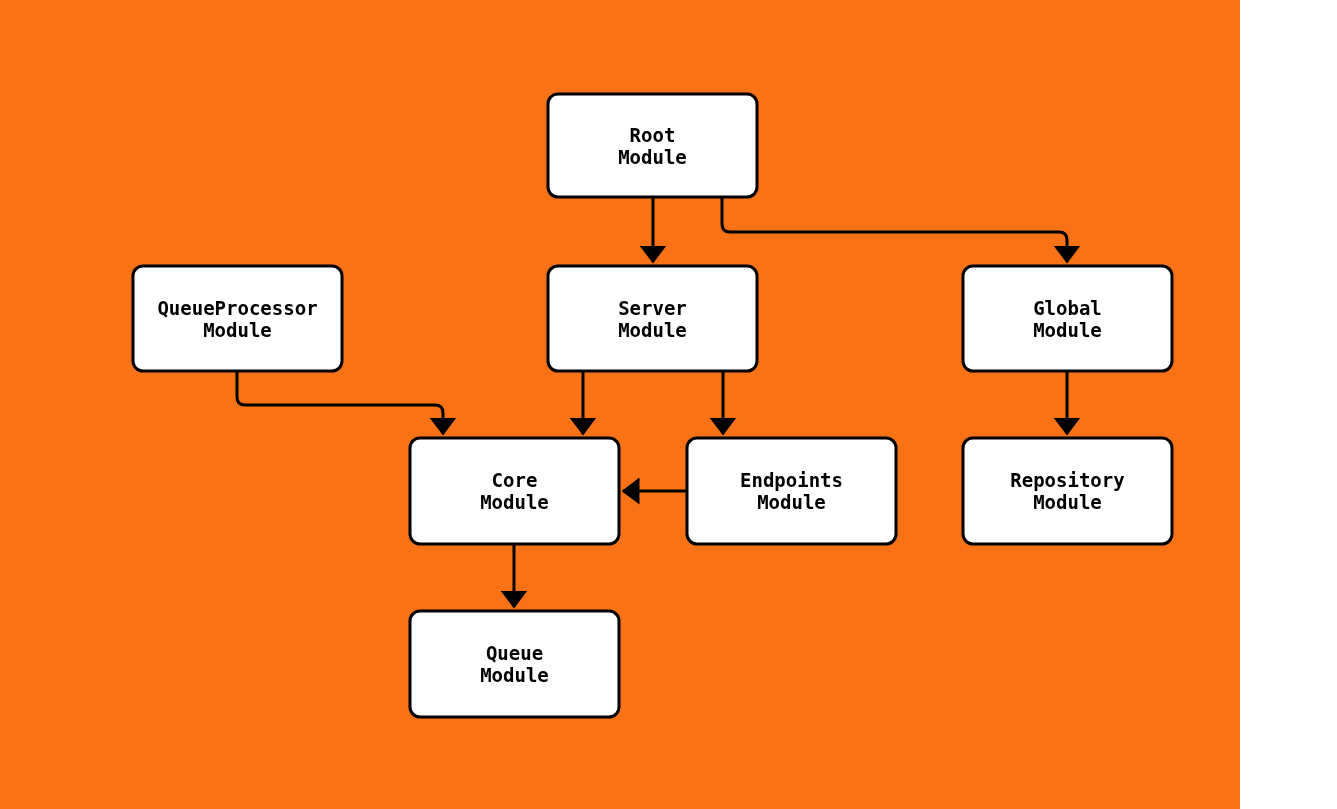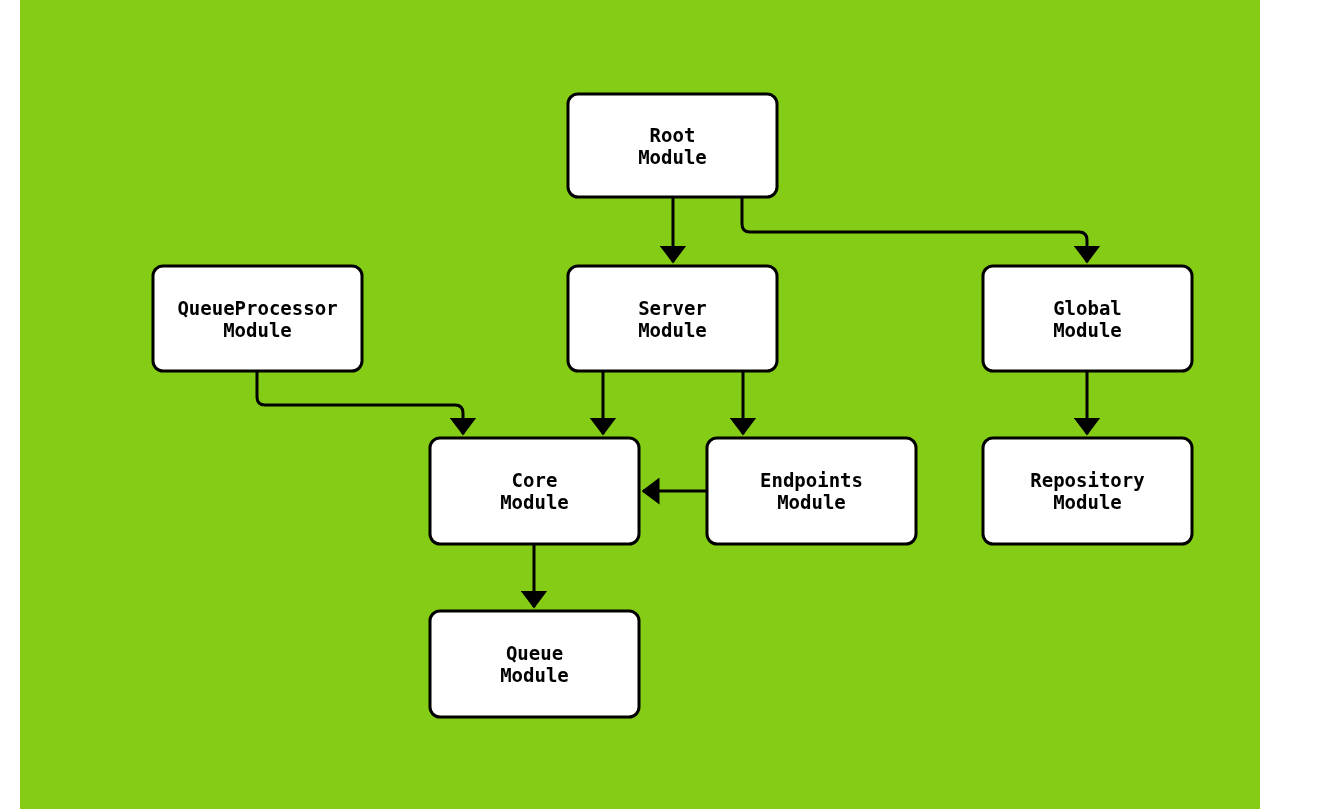--- a/index.html
+++ b/index.html
@@ -7,22 +7,21 @@
     padding: 0;
     width: 1337px;
     height: 809px;
     background: #ffffff;
     overflow: hidden;
   }
   .diagram-canvas {
     position: relative;
     width: 1240px;
     height: 809px;
-    background: #84cc16;
-    margin-left: 20px;
+    background: #f97316;
   }
   svg {
     display: block;
   }
   .node-rect {
     fill: #ffffff;
     stroke: #000000;
     stroke-width: 3;
   }
   .node-label {

